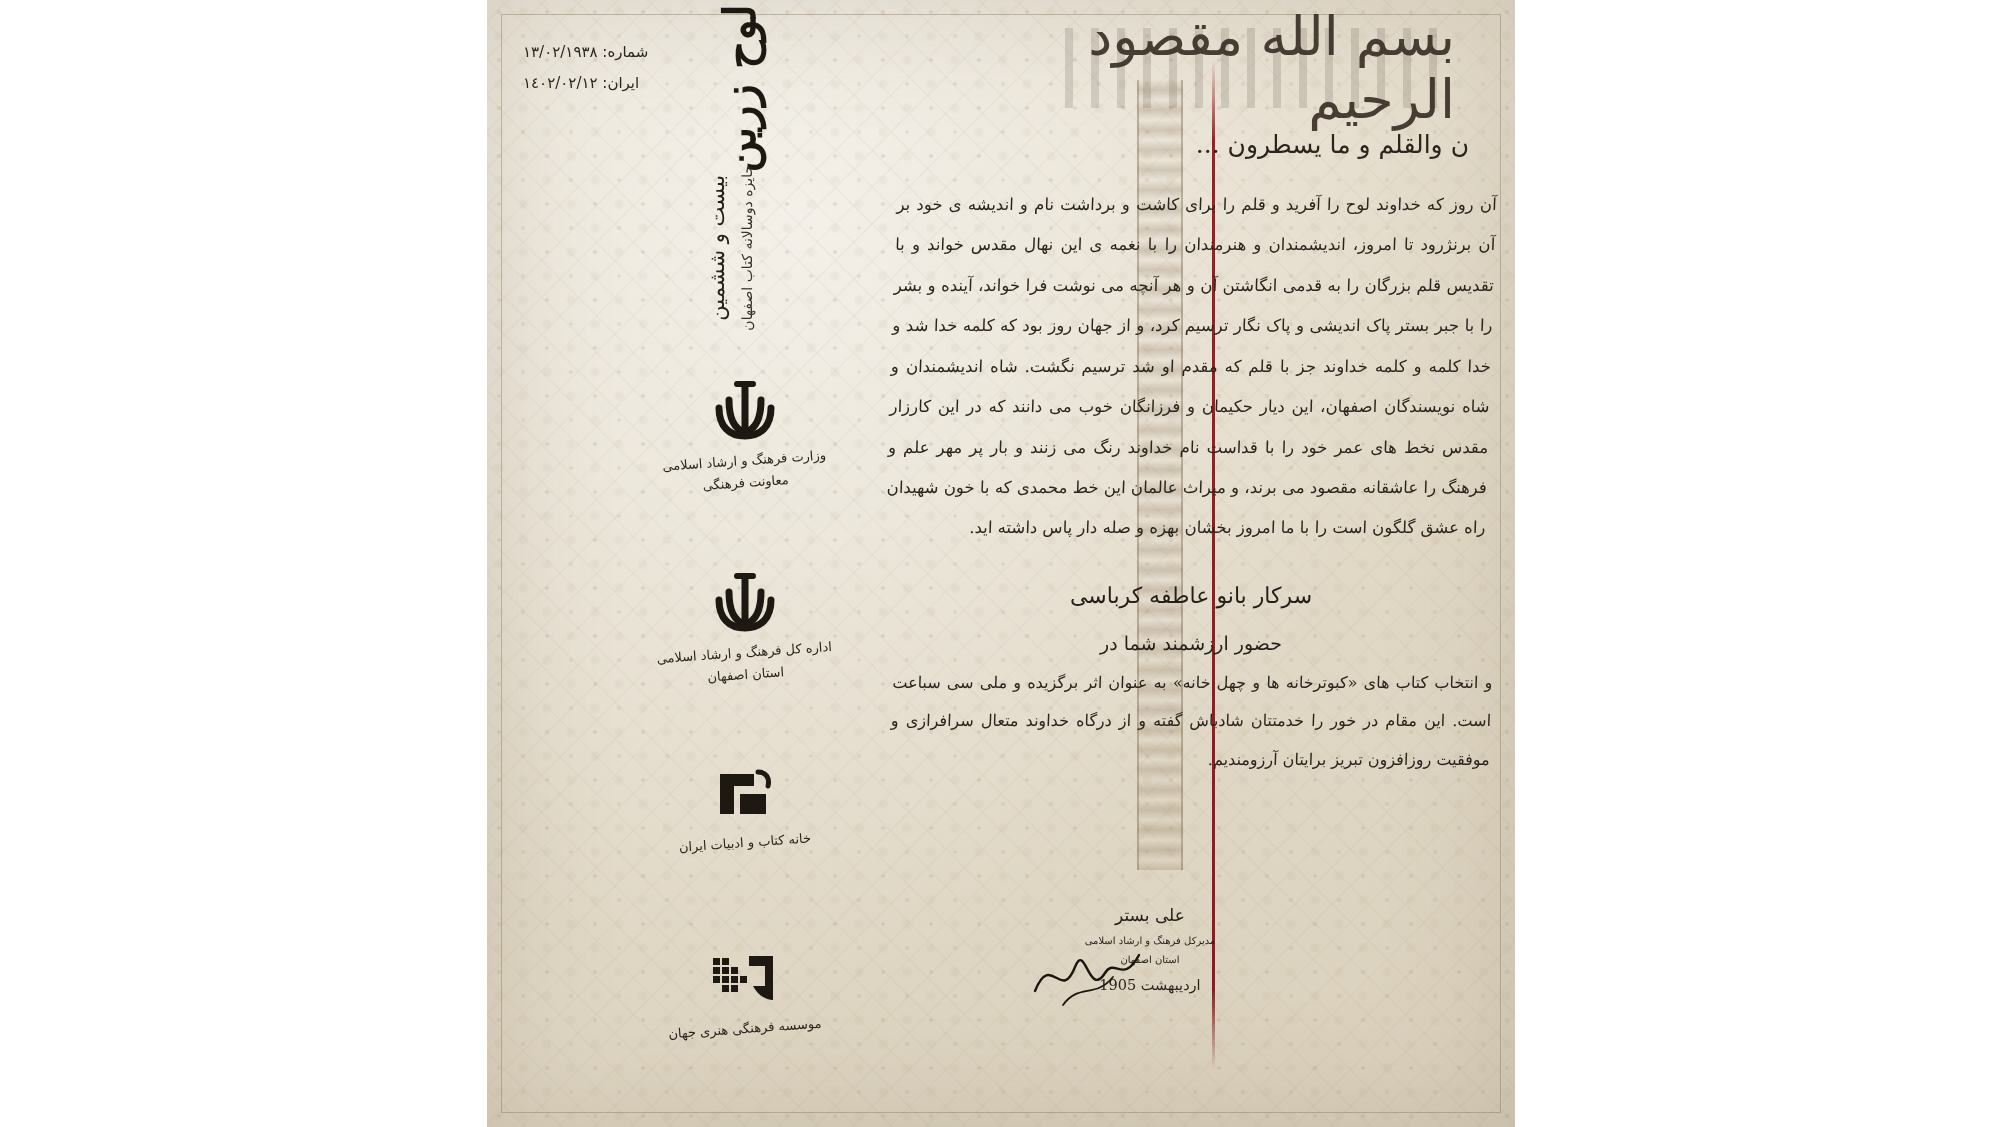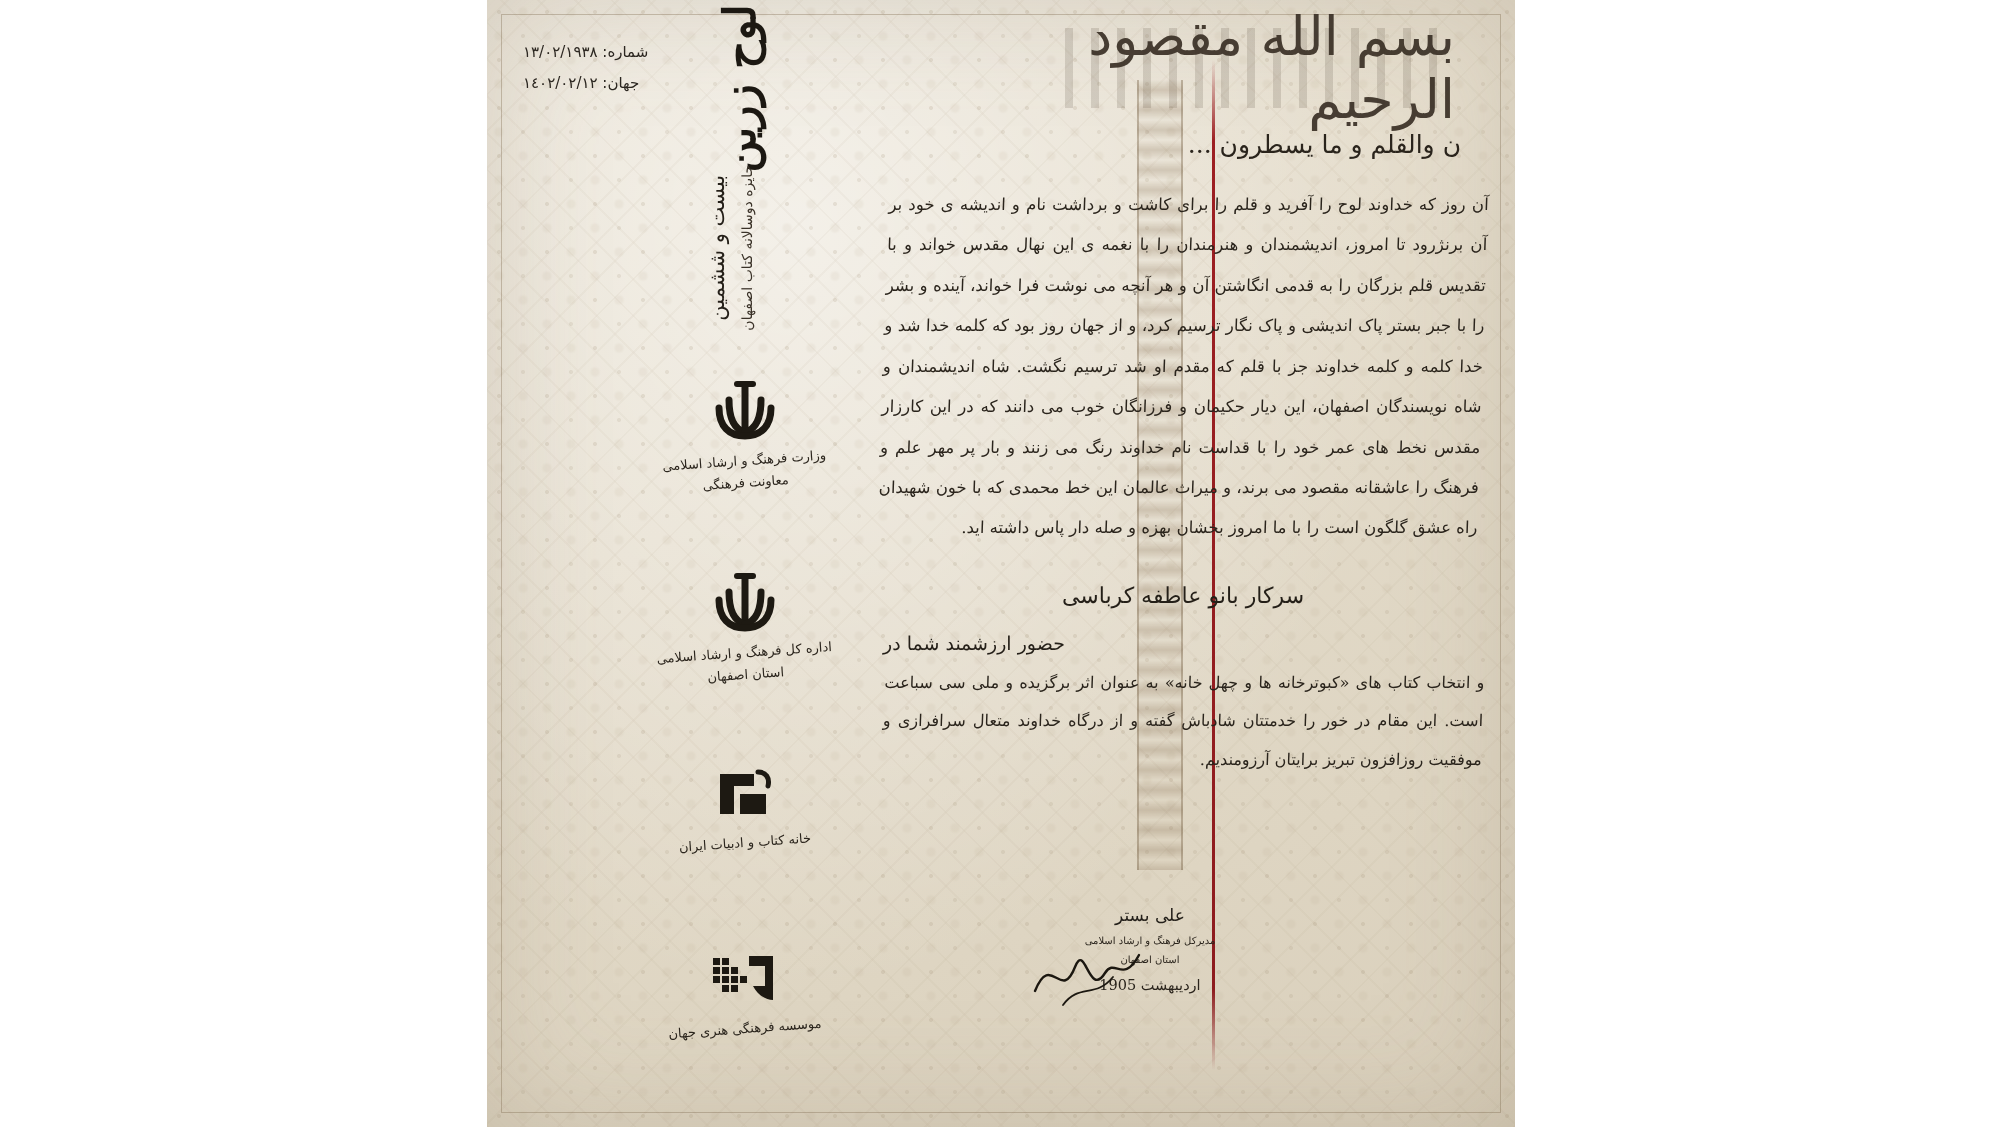--- a/index.html
+++ b/index.html
@@ -145,21 +145,21 @@
     inset: 6px 0 6px 0;
     background-image:
       repeating-linear-gradient(to right, rgba(60,48,34,0.55) 0 8px, rgba(60,48,34,0) 8px 26px);
     opacity: 0.28;
   }
 
   
   #body-col {
     position: absolute;
     top: 130px;
-    right: 32px;
+    right: 24px;
     width: 600px;
     direction: rtl;
     text-align: right;
   }
 
   .salutation {
     font-family: "DejaVu Serif", serif;
     font-size: 25px;
     color: #2a241c;
     margin: 0 22px 26px 0;
@@ -183,21 +183,21 @@
     color: #241f18;
     text-align: center;
     margin: 34px 0 24px 0;
     letter-spacing: 1px;
   }
 
   .award-line {
     font-family: "DejaVu Serif", serif;
     font-size: 19px;
     color: #241f18;
-    text-align: left;
+    text-align: center;
     margin: 4px 0 10px 0;
   }
   .award-title {
     font-family: "DejaVu Serif", serif;
     font-size: 30px;
     font-weight: bold;
     color: #1f1a14;
     text-align: center;
     margin: 6px 0 28px 0;
     letter-spacing: 1px;
@@ -346,21 +346,21 @@
     <div id="bg-pattern"></div>
     <div id="bg-pattern2"></div>
     <div id="frame"></div>
 
     <div id="meta">
       <div class="meta-line">
         <span>شماره:</span>
         <span>١٣/٠٢/١٩٣٨</span>
       </div>
       <div class="meta-line">
-        <span>جهان:</span>
+        <span>ایران:</span>
         <span>١٤٠٢/٠٢/١٢</span>
       </div>
     </div>
 
     <div id="bismillah">
       <div class="kufi-grid"></div>
       <div class="kufi">بسم الله مقصود الرحیم</div>
     </div>
 
     <div id="ornament-band"></div>

